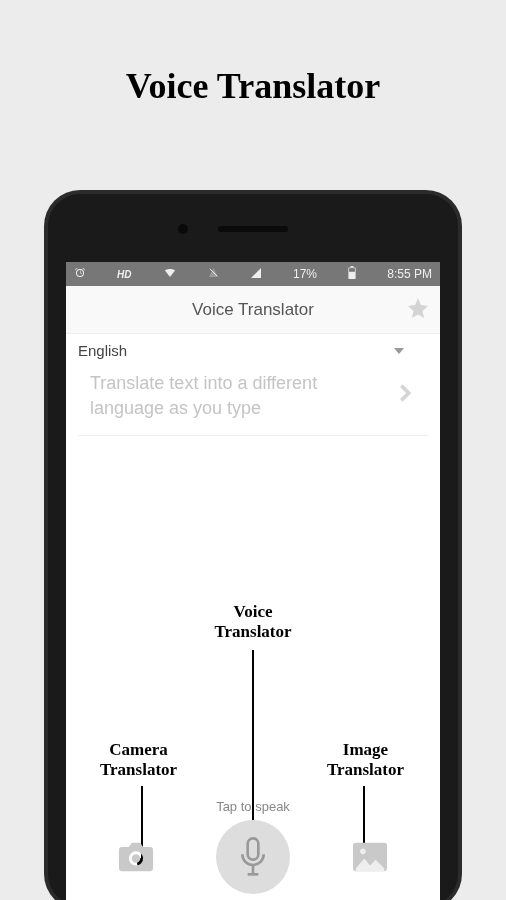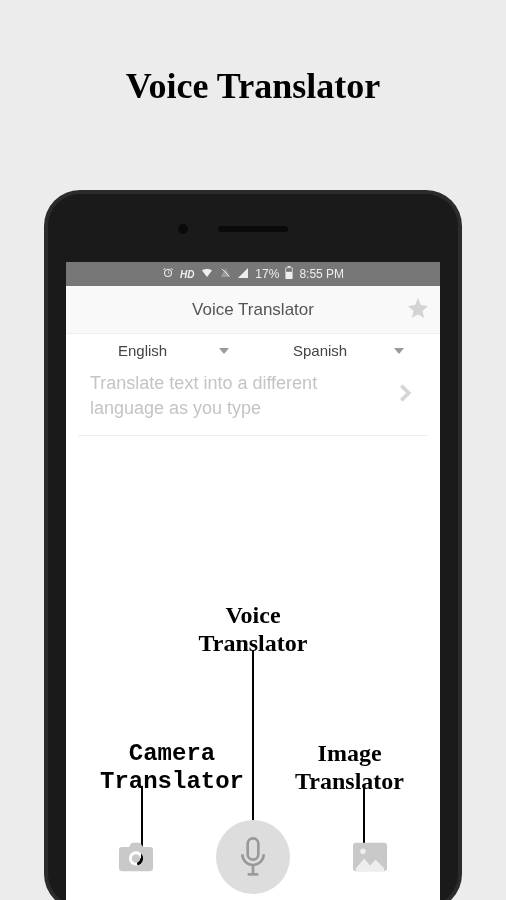--- a/index.html
+++ b/index.html
@@ -64,21 +64,21 @@
   background: #fff;
   overflow: hidden;
 }
 .status-bar {
   height: 24px;
   background: #777;
   color: #eee;
   font-size: 12px;
   display: flex;
   align-items: center;
-  justify-content: center;
+  justify-content: space-between;
   padding: 0 8px;
   gap: 6px;
 }
 .status-bar .hd {
   font-style: italic;
   font-size: 10px;
   font-weight: bold;
 }
 .app-header {
   height: 48px;
@@ -106,21 +106,20 @@
 }
 .lang-select {
   flex: 1;
   display: flex;
   align-items: center;
   justify-content: space-between;
   padding-right: 24px;
   font-size: 15px;
   color: #444;
   cursor: pointer;
-  margin-left: 40px;
 }
 .caret-down {
   width: 0;
   height: 0;
   border-left: 5px solid transparent;
   border-right: 5px solid transparent;
   border-top: 6px solid #999;
 }
 .input-row {
   display: flex;
@@ -151,26 +150,26 @@
   left: 0;
   right: 0;
   top: 340px;
   pointer-events: none;
 }
 .ann-label {
   font-family: Georgia, 'Times New Roman', serif;
   font-weight: bold;
   color: #000;
   text-align: center;
-  font-size: 24px;
+  font-size: 17px;
   line-height: 1.15;
   position: absolute;
 }
 .ann-voice { top: 0; left: 50%; transform: translateX(-50%); }
-.ann-camera { top: 138px; left: 34px; font-family: Liberation Mono, monospace; }
+.ann-camera { top: 138px; left: 34px; }
 .ann-image { top: 138px; right: 36px; }
 .ann-line {
   position: absolute;
   width: 2px;
   background: #000;
 }
 .ann-line::after {
   content: '';
   position: absolute;
   bottom: -6px;
@@ -271,24 +270,20 @@
         <span class="star-btn">
           <svg width="24" height="24" viewBox="0 0 24 24" fill="#d4d4d4">
               <path d="M12 2l2.9 6.9L22 10l-5.5 5 1.6 7L12 18.5 5.9 22l1.6-7L2 10l7.1-1.1L12 2z"></path>
             </svg>
         </span>
       </div>
 
       <div class="lang-row">
         <div class="lang-select">
           <span>English</span>
-          <span class="caret-down"></span>
-        </div>
-        <div class="lang-select">
-          <span>Spanish</span>
           <span class="caret-down"></span>
         </div>
       </div>
 
       <div class="input-row">
         <textarea class="input-box" rows="2" placeholder="Translate text into a different language as you type" style=""></textarea>
         <span class="chevron-right">
           <svg width="22" height="28" viewBox="0 0 24 24" fill="none" stroke="#d5d5d5" stroke-width="4">
               <path d="M8 4l8 8-8 8"></path>
             </svg>
@@ -300,20 +295,21 @@
 Translator</div>
         <div class="ann-label ann-camera" style="white-space:pre-line">Camera
 Translator</div>
         <div class="ann-label ann-image" style="white-space:pre-line">Image
 Translator</div>
         <div class="ann-line line-voice"></div>
         <div class="ann-line line-camera"></div>
         <div class="ann-line line-image"></div>
       </div>
 
+      <div class="tap-to-speak">Tap to speak</div>
 
       <div class="bottom-row">
         <div class="circ-btn">
           <svg width="34" height="30" viewBox="0 0 24 20" fill="#c9c9c9">
             <path d="M9 0l-2 3H2a2 2 0 00-2 2v13a2 2 0 002 2h20a2 2 0 002-2V5a2 2 0 00-2-2h-5l-2-3H9zm3 6a5 5 0 110 10 5 5 0 010-10zm0 2a3 3 0 100 6 3 3 0 000-6z"></path>
           </svg>
         </div>
         <div class="mic-btn">
           <svg width="34" height="40" viewBox="0 0 24 30" fill="none" stroke="#999" stroke-width="2">
             <rect x="8" y="1" width="8" height="16" rx="4" fill="none"></rect>

